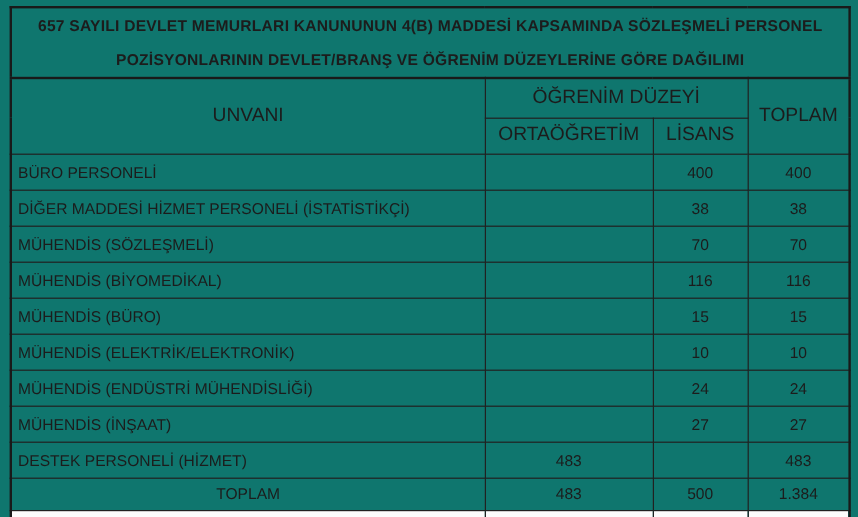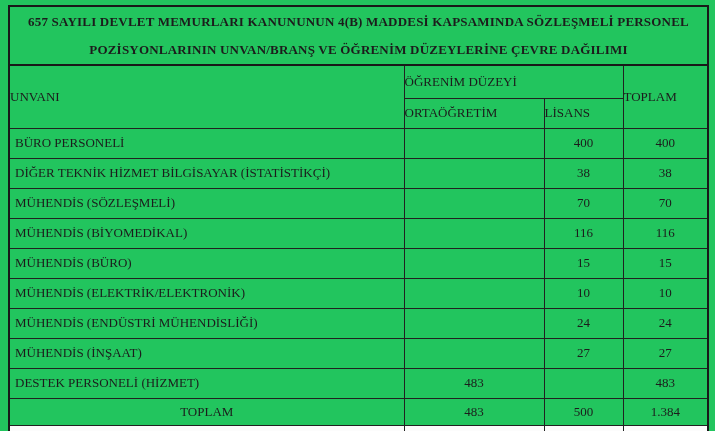--- a/index.html
+++ b/index.html
@@ -4,23 +4,23 @@
 <style>
   html, body {
     margin: 0;
     padding: 0;
     background: #ffffff;
   }
   .page {
     position: relative;
     width: 715px;
     height: 431px;
-    background: #22c55e;
+    background: #0f766e;
     overflow: hidden;
-    font-family: Liberation Serif, serif;
+    font-family: Liberation Sans, sans-serif;
     color: #1c1c1c;
   }
   table.doc-table {
     position: absolute;
     left: 8px;
     top: 5px;
     width: 699px;
     border-collapse: collapse;
     table-layout: fixed;
     border: 2px solid #191919;
@@ -41,23 +41,23 @@
     border-bottom: 2px solid #191919;
   }
   .title-line {
     line-height: 28px;
     letter-spacing: 0.2px;
   }
   .hdr1 { height: 33px; }
   .hdr2 { height: 30px; }
   th {
     font-weight: normal;
-    text-align: left;
+    text-align: center;
     vertical-align: middle;
-    font-size: 13px;
+    font-size: 16px;
   }
   tr.data-row td { height: 29px; margin-top: 12px; }
   td.label {
     text-align: left;
     vertical-align: middle;
     padding-left: 5px;
   }
   td.num {
     text-align: center;
     vertical-align: middle;
@@ -78,21 +78,21 @@
       <col style="width:395px">
       <col style="width:140px">
       <col style="width:79px">
       <col style="width:85px">
     </colgroup>
 
     <tbody>
         <tr>
       <td class="title-cell" colspan="4">
         <div class="title-line">657 SAYILI DEVLET MEMURLARI KANUNUNUN 4(B) MADDESİ KAPSAMINDA SÖZLEŞMELİ PERSONEL</div>
-        <div class="title-line">POZİSYONLARININ UNVAN/BRANŞ VE ÖĞRENİM DÜZEYLERİNE ÇEVRE DAĞILIMI</div>
+        <div class="title-line">POZİSYONLARININ DEVLET/BRANŞ VE ÖĞRENİM DÜZEYLERİNE GÖRE DAĞILIMI</div>
       </td>
     </tr>
 
     <tr class="hdr1">
       <th rowspan="2">UNVANI</th>
       <th colspan="2">ÖĞRENİM DÜZEYİ</th>
       <th rowspan="2">TOPLAM</th>
     </tr>
 
     <tr class="hdr2">
@@ -100,21 +100,21 @@
       <th>LİSANS</th>
     </tr>
 
     <tr class="data-row">
       <td class="label">BÜRO PERSONELİ</td>
       <td class="num"></td>
       <td class="num">400</td>
       <td class="num">400</td>
     </tr>
     <tr class="data-row">
-      <td class="label">DİĞER TEKNİK HİZMET BİLGİSAYAR (İSTATİSTİKÇİ)</td>
+      <td class="label">DİĞER MADDESİ HİZMET PERSONELİ (İSTATİSTİKÇİ)</td>
       <td class="num"></td>
       <td class="num">38</td>
       <td class="num">38</td>
     </tr>
     <tr class="data-row">
       <td class="label">MÜHENDİS (SÖZLEŞMELİ)</td>
       <td class="num"></td>
       <td class="num">70</td>
       <td class="num">70</td>
     </tr>

